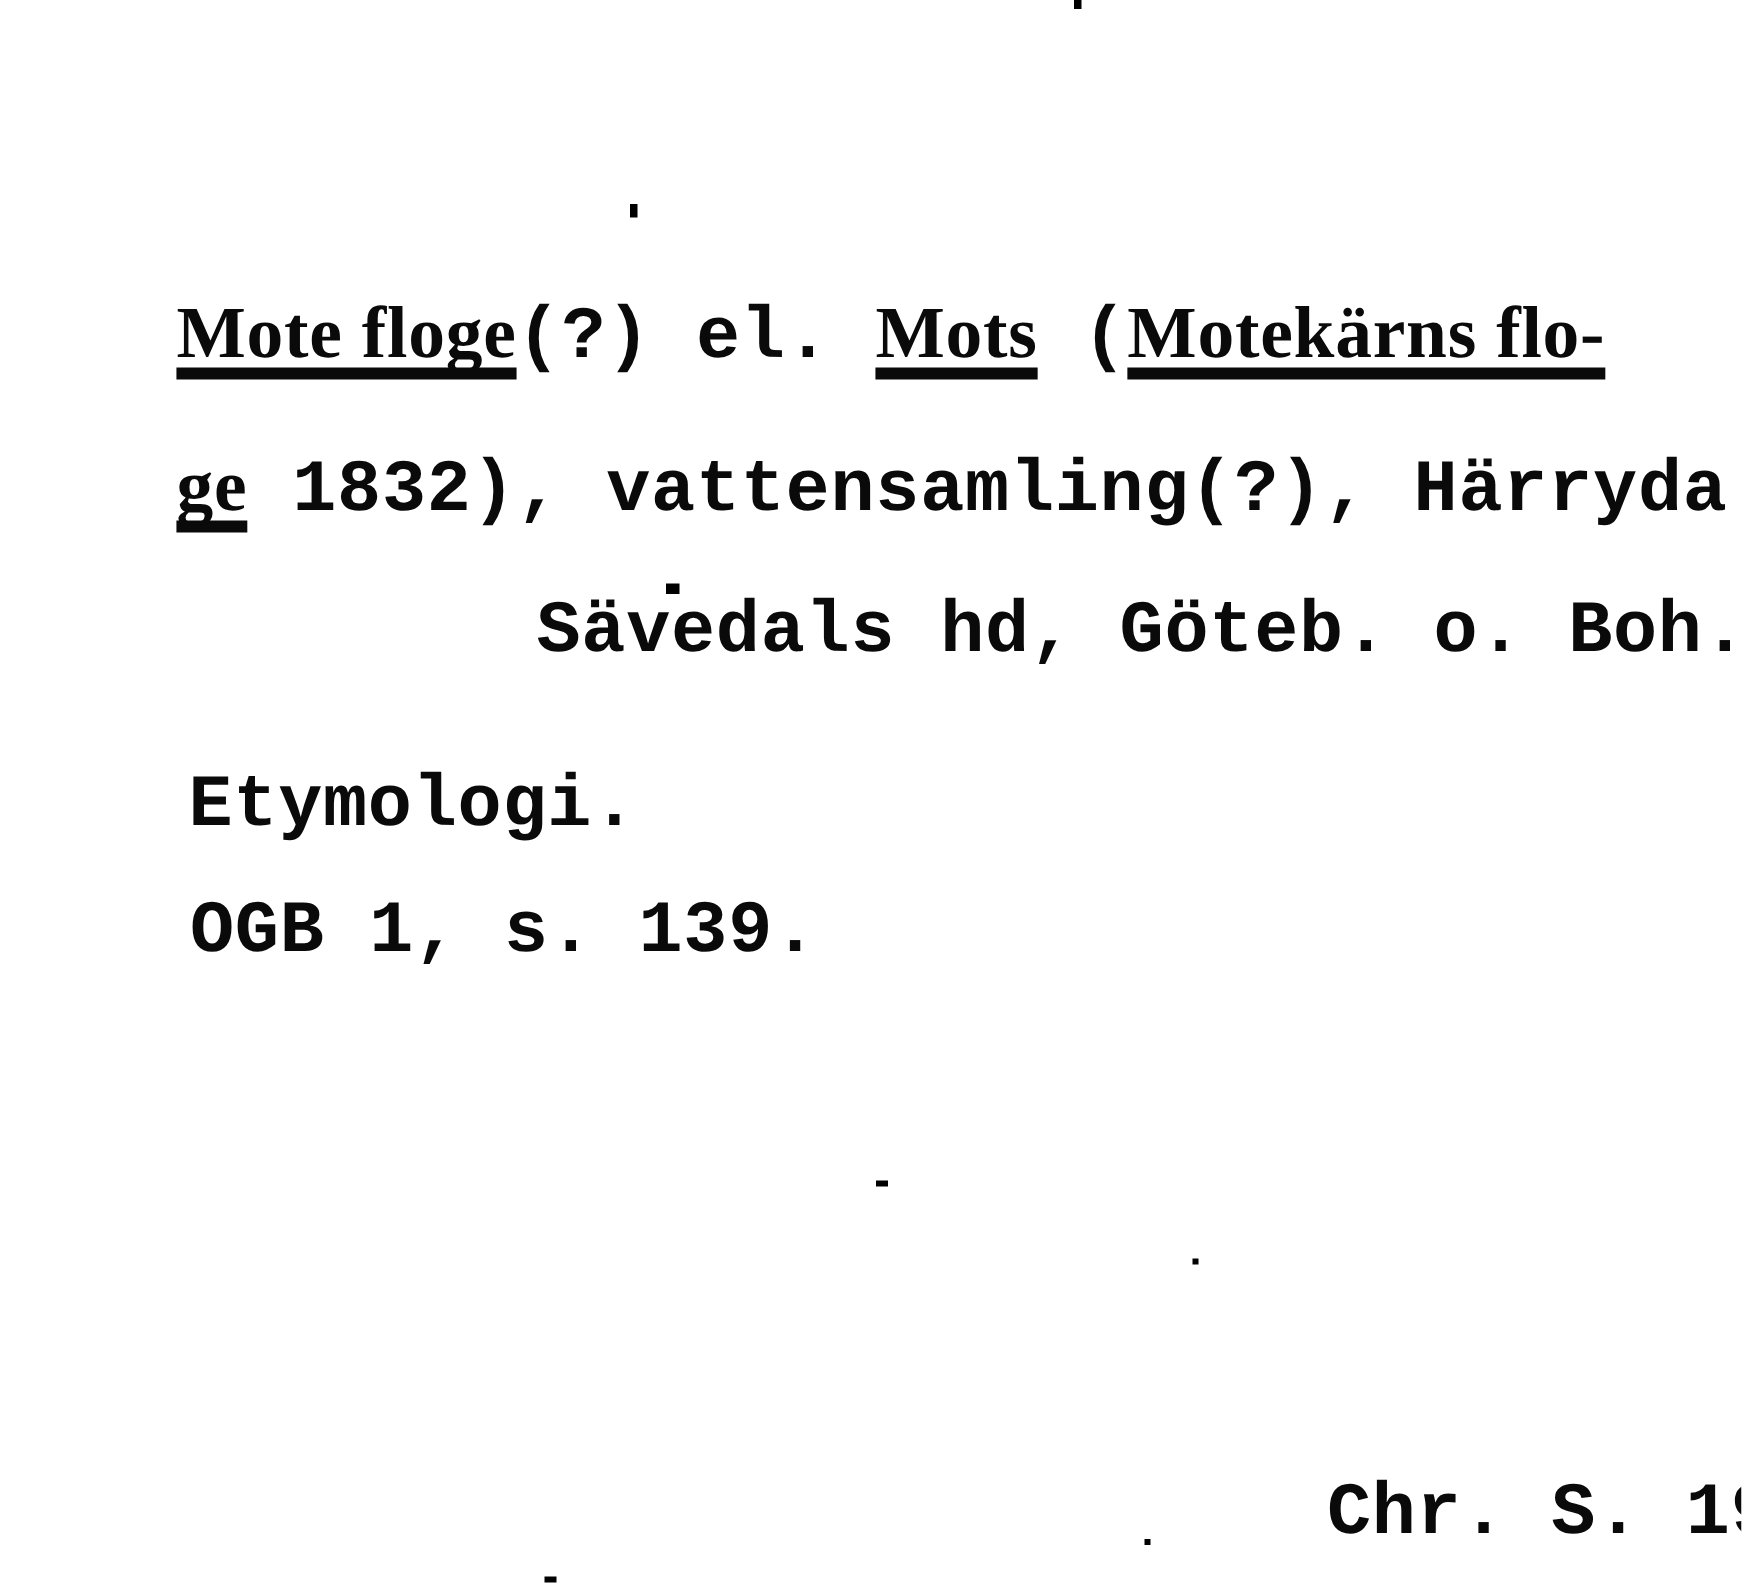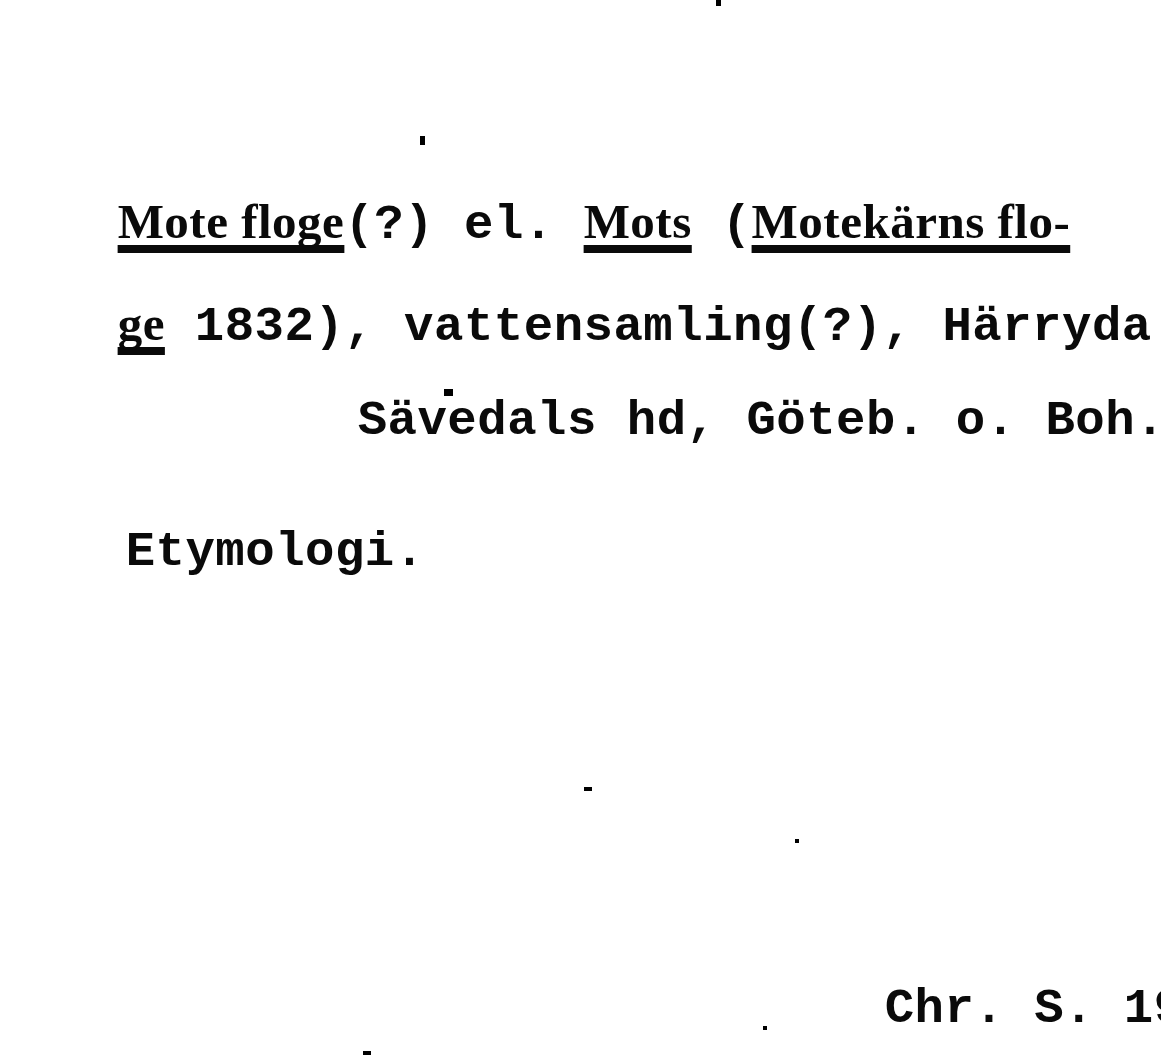--- a/index.html
+++ b/index.html
@@ -27,21 +27,21 @@
   .u {
     text-decoration: underline;
     text-decoration-thickness: 8px;
     text-underline-offset: 7px;
     text-decoration-skip-ink: none;
     font-family: Liberation Serif, serif;
   }
   #line1 { left: -2px;  top: 148px; }
   #line2 { left: -2px;  top: 250px; }
   #line3 { left: 238px; top: 348px; }
-  #line4 { left: 6px;   top: 479px; }
+  #line4 { left: 6px;   top: 464px; }
   #line5 { left: 7px;   top: 548px; }
   #sig   { left: 765px; top: 936px; }
 
   .speck { position: absolute; background: #000; }
   #speck-top-edge   { left: 716px; top: 0;      width: 5px; height: 6px; }
   #speck-before-el  { left: 420px; top: 136px;  width: 5px; height: 9px; }
   #speck-savedals   { left: 444px; top: 389px;  width: 9px; height: 7px; }
   #speck-mid-page   { left: 584px; top: 787px;  width: 8px; height: 4px; }
   #speck-above-sig  { left: 795px; top: 839px;  width: 4px; height: 4px; }
   #speck-below-sig  { left: 763px; top: 1026px; width: 4px; height: 4px; }
@@ -61,20 +61,23 @@
   </div>
 
   <div class="line" id="line3">
     <span>Sävedals hd, Göteb. o. Boh. l.</span>
   </div>
 
   <div class="line" id="line4">
     <span>Etymologi.</span>
   </div>
 
+  <div class="line" id="line5">
+    <span>OGB 1, s. 139.</span>
+  </div>
 
   <div class="line" id="sig">
     <span>Chr. S. 1974</span>
   </div>
 
   <div class="speck" id="speck-top-edge"></div>
   <div class="speck" id="speck-before-el"></div>
   <div class="speck" id="speck-savedals"></div>
   <div class="speck" id="speck-mid-page"></div>
   <div class="speck" id="speck-above-sig"></div>

